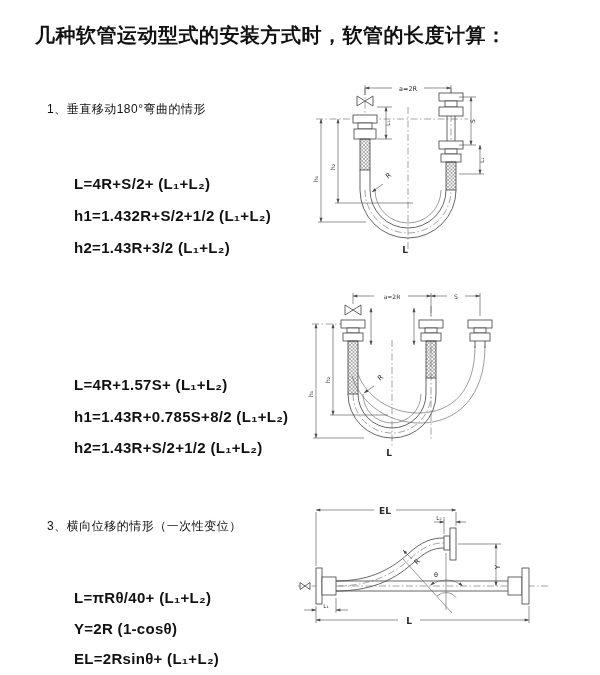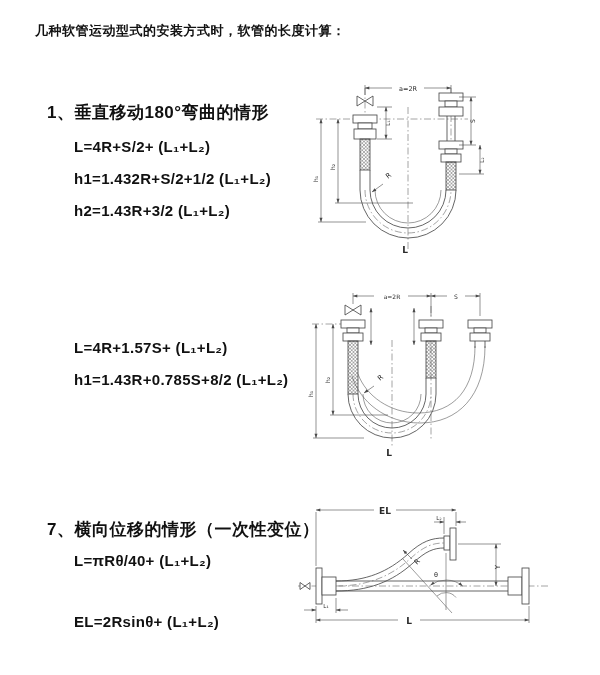--- a/index.html
+++ b/index.html
@@ -1,22 +1,22 @@
 <!DOCTYPE html>
 <html><head>
 <meta charset="utf-8">
 <style>
   html,body{margin:0;padding:0;background:#e8e8e8;}
   .page{
     position:relative;width:600px;height:675px;background:#ffffff;overflow:hidden;
     font-family:"Liberation Sans","DejaVu Sans",sans-serif;color:#111;
   }
-  .title{position:absolute;left:35px;top:22px;font-size:13px;font-weight:700;letter-spacing:.5px;}
-  .sec-head{position:absolute;left:47px;font-size:17px;font-weight:700;letter-spacing:.5px;}
-  .formula{position:absolute;left:74px;font-size:15px;font-weight:600;letter-spacing:.3px;white-space:pre;}
+  .title{position:absolute;left:35px;top:22px;font-size:20px;font-weight:700;letter-spacing:.5px;}
+  .sec-head{position:absolute;left:47px;font-size:12px;font-weight:400;letter-spacing:.5px;}
+  .formula{position:absolute;left:74px;font-size:15px;font-weight:600;letter-spacing:.3px;white-space:pre;margin-top:37px;}
   svg{position:absolute;overflow:visible;}
   svg text{font-family:"DejaVu Sans","Liberation Sans",sans-serif;fill:#2b2b2b;}
   .dline{stroke:#4a4a4a;stroke-width:0.85;fill:none;}
   .thin{stroke:#5a5a5a;stroke-width:0.6;fill:none;}
   .dim{stroke:#4a4a4a;stroke-width:0.6;fill:none;}
   .cl{stroke:#5a5a5a;stroke-width:0.55;fill:none;stroke-dasharray:7 2.5 1.5 2.5;}
   .part{fill:#ffffff;stroke:#4a4a4a;stroke-width:0.85;}
   .hatch1{fill:url(#p1);stroke:#4a4a4a;stroke-width:0.85;}
   .hatch2{fill:url(#p2);stroke:#4a4a4a;stroke-width:0.85;}
 </style>
@@ -27,23 +27,25 @@
 
   <div class="title">几种软管运动型式的安装方式时，软管的长度计算：</div>
 
   <div class="sec-head" style="top:101px">1、垂直移动180°弯曲的情形</div>
   <div class="formula" style="top:138px">L=4R+S/2+ (L₁+L₂)</div>
   <div class="formula" style="top:170px">h1=1.432R+S/2+1/2 (L₁+L₂)</div>
   <div class="formula" style="top:202px">h2=1.43R+3/2 (L₁+L₂)</div>
 
   <div class="formula" style="top:339px">L=4R+1.57S+ (L₁+L₂)</div>
   <div class="formula" style="top:371px">h1=1.43R+0.785S+8/2 (L₁+L₂)</div>
-
-  <div class="sec-head" style="top:518px">7、横向位移的情形（一次性变位）</div>
+  <div class="formula" style="top:402px">h2=1.43R+S/2+1/2 (L₁+L₂)</div>
+
+  <div class="sec-head" style="top:518px">3、横向位移的情形（一次性变位）</div>
   <div class="formula" style="top:552px">L=πRθ/40+ (L₁+L₂)</div>
+  <div class="formula" style="top:583px">Y=2R (1-cosθ)</div>
   <div class="formula" style="top:613px">EL=2Rsinθ+ (L₁+L₂)</div>
 
   <svg style="left:308px;top:75px" width="282" height="182" viewBox="0 0 282 182">
     <defs>
       <marker id="a1" viewBox="0 0 10 10" refX="9.5" refY="5" markerWidth="8" markerHeight="8" orient="auto-start-reverse">
         <path d="M0.5,1.8 L9.5,5 L0.5,8.2 Z" fill="#4a4a4a"></path>
       </marker>
       <pattern id="p1" width="3.5" height="3.5" patternUnits="userSpaceOnUse">
         <path d="M0,3.5 L3.5,0 M0,0 L3.5,3.5" stroke="#4a4a4a" stroke-width="0.45"></path>
       </pattern>

